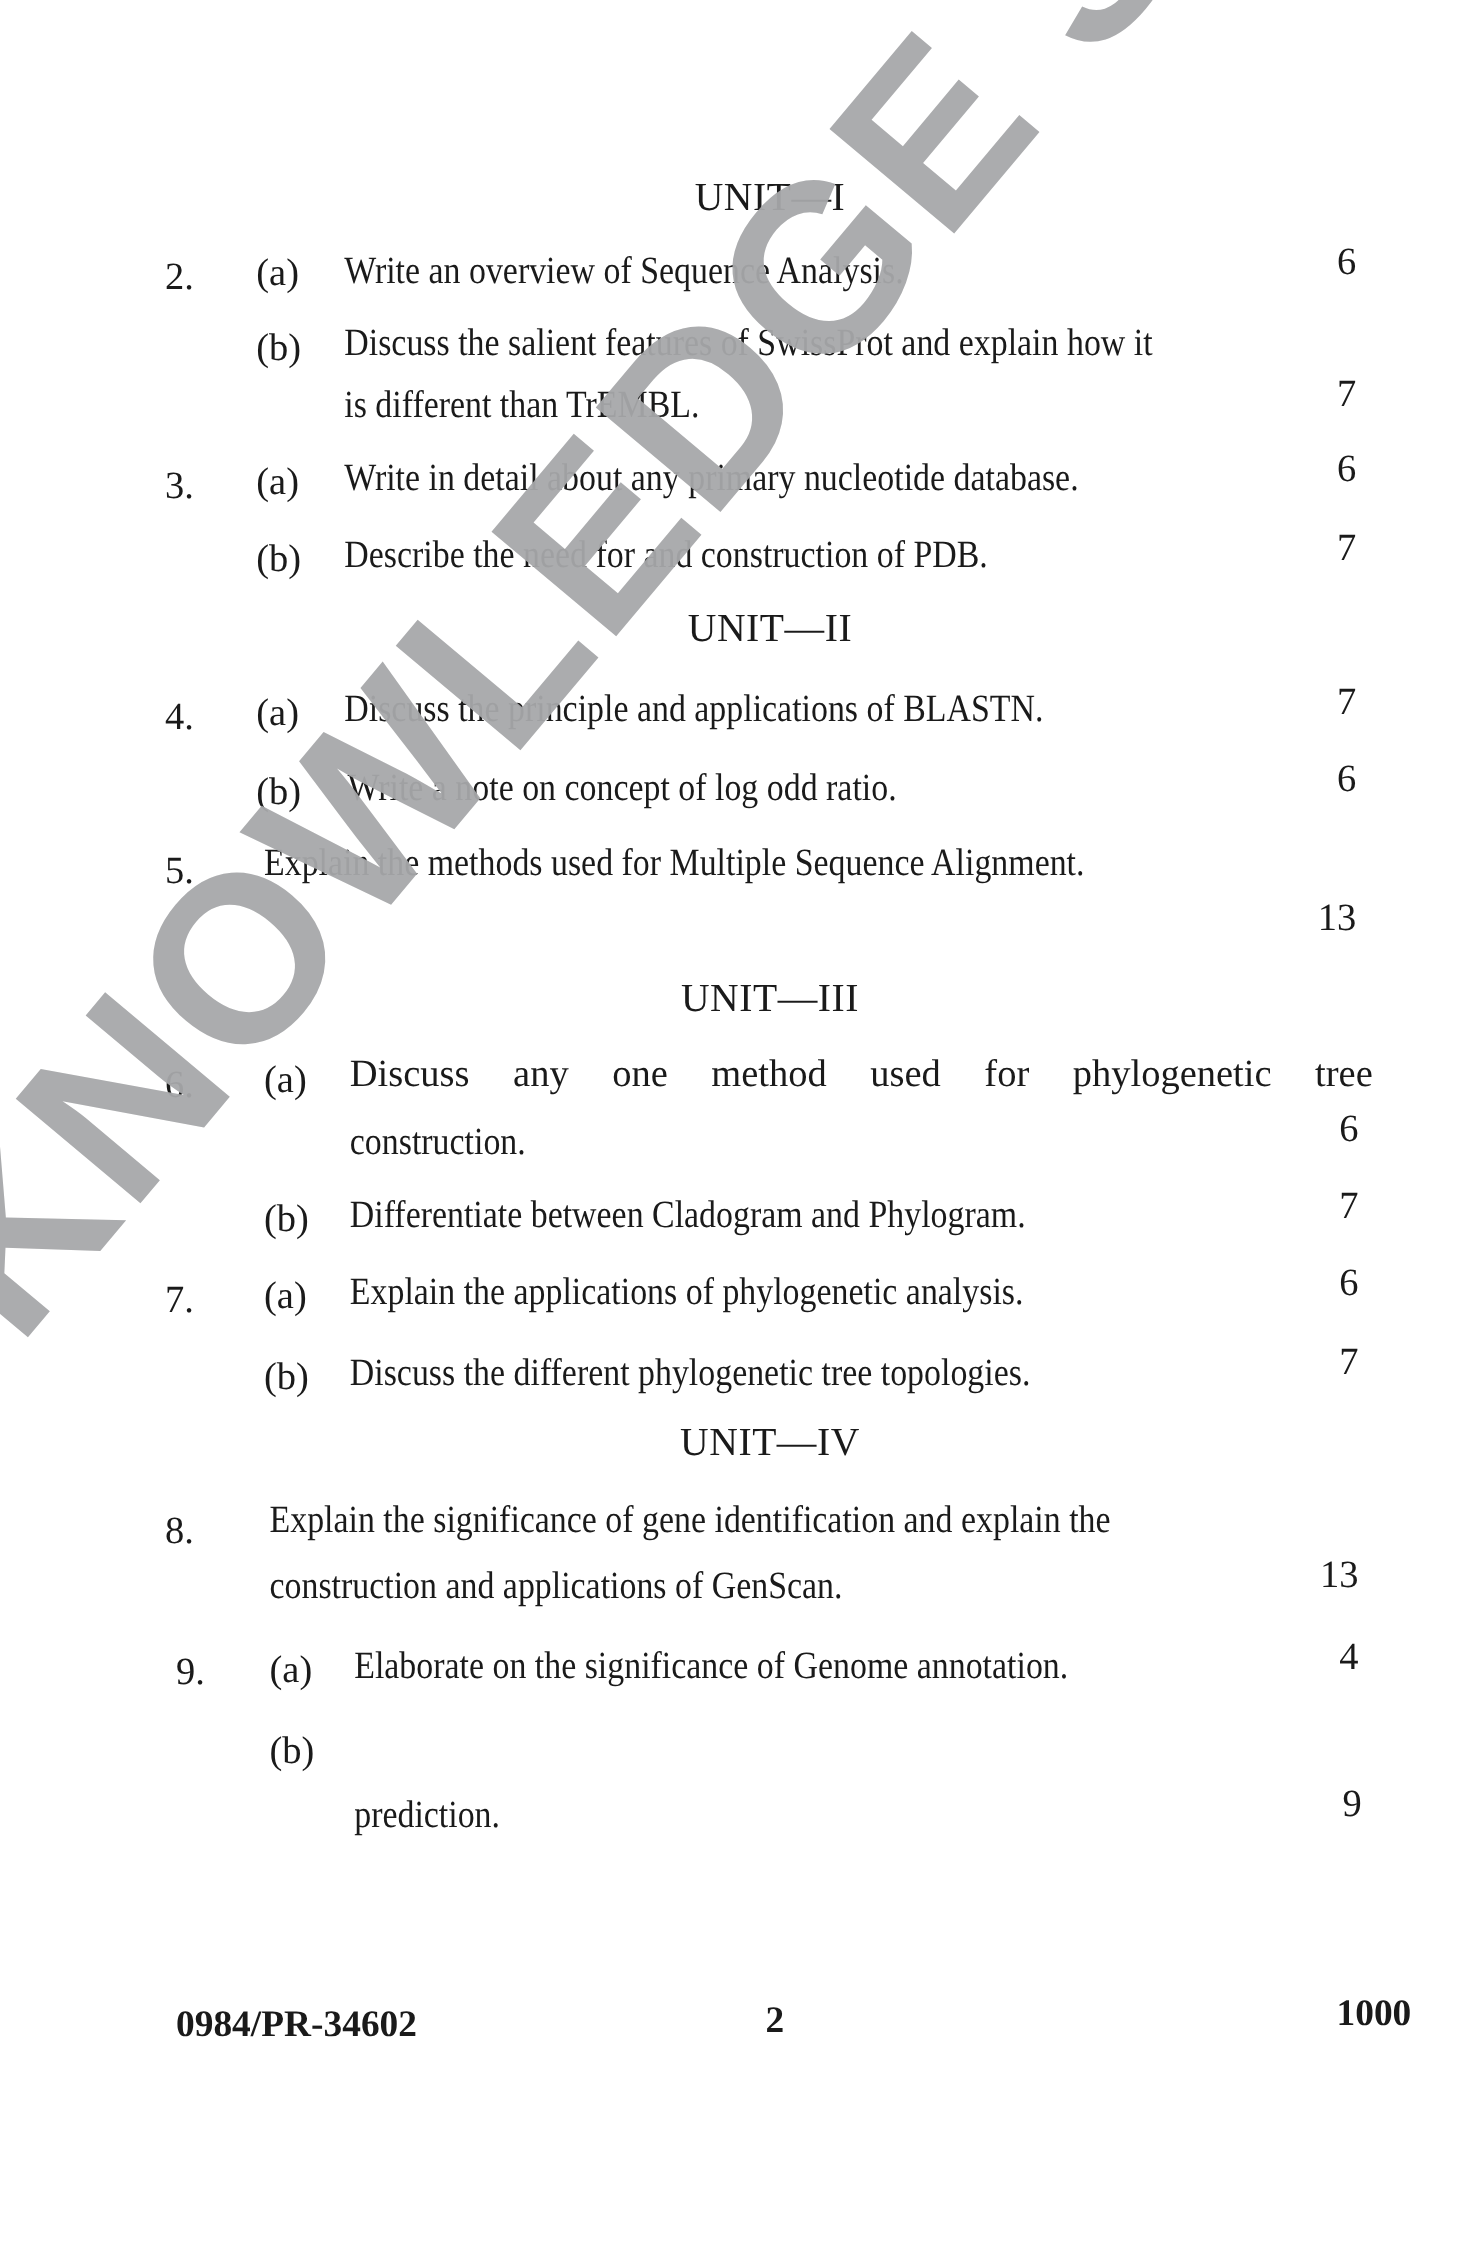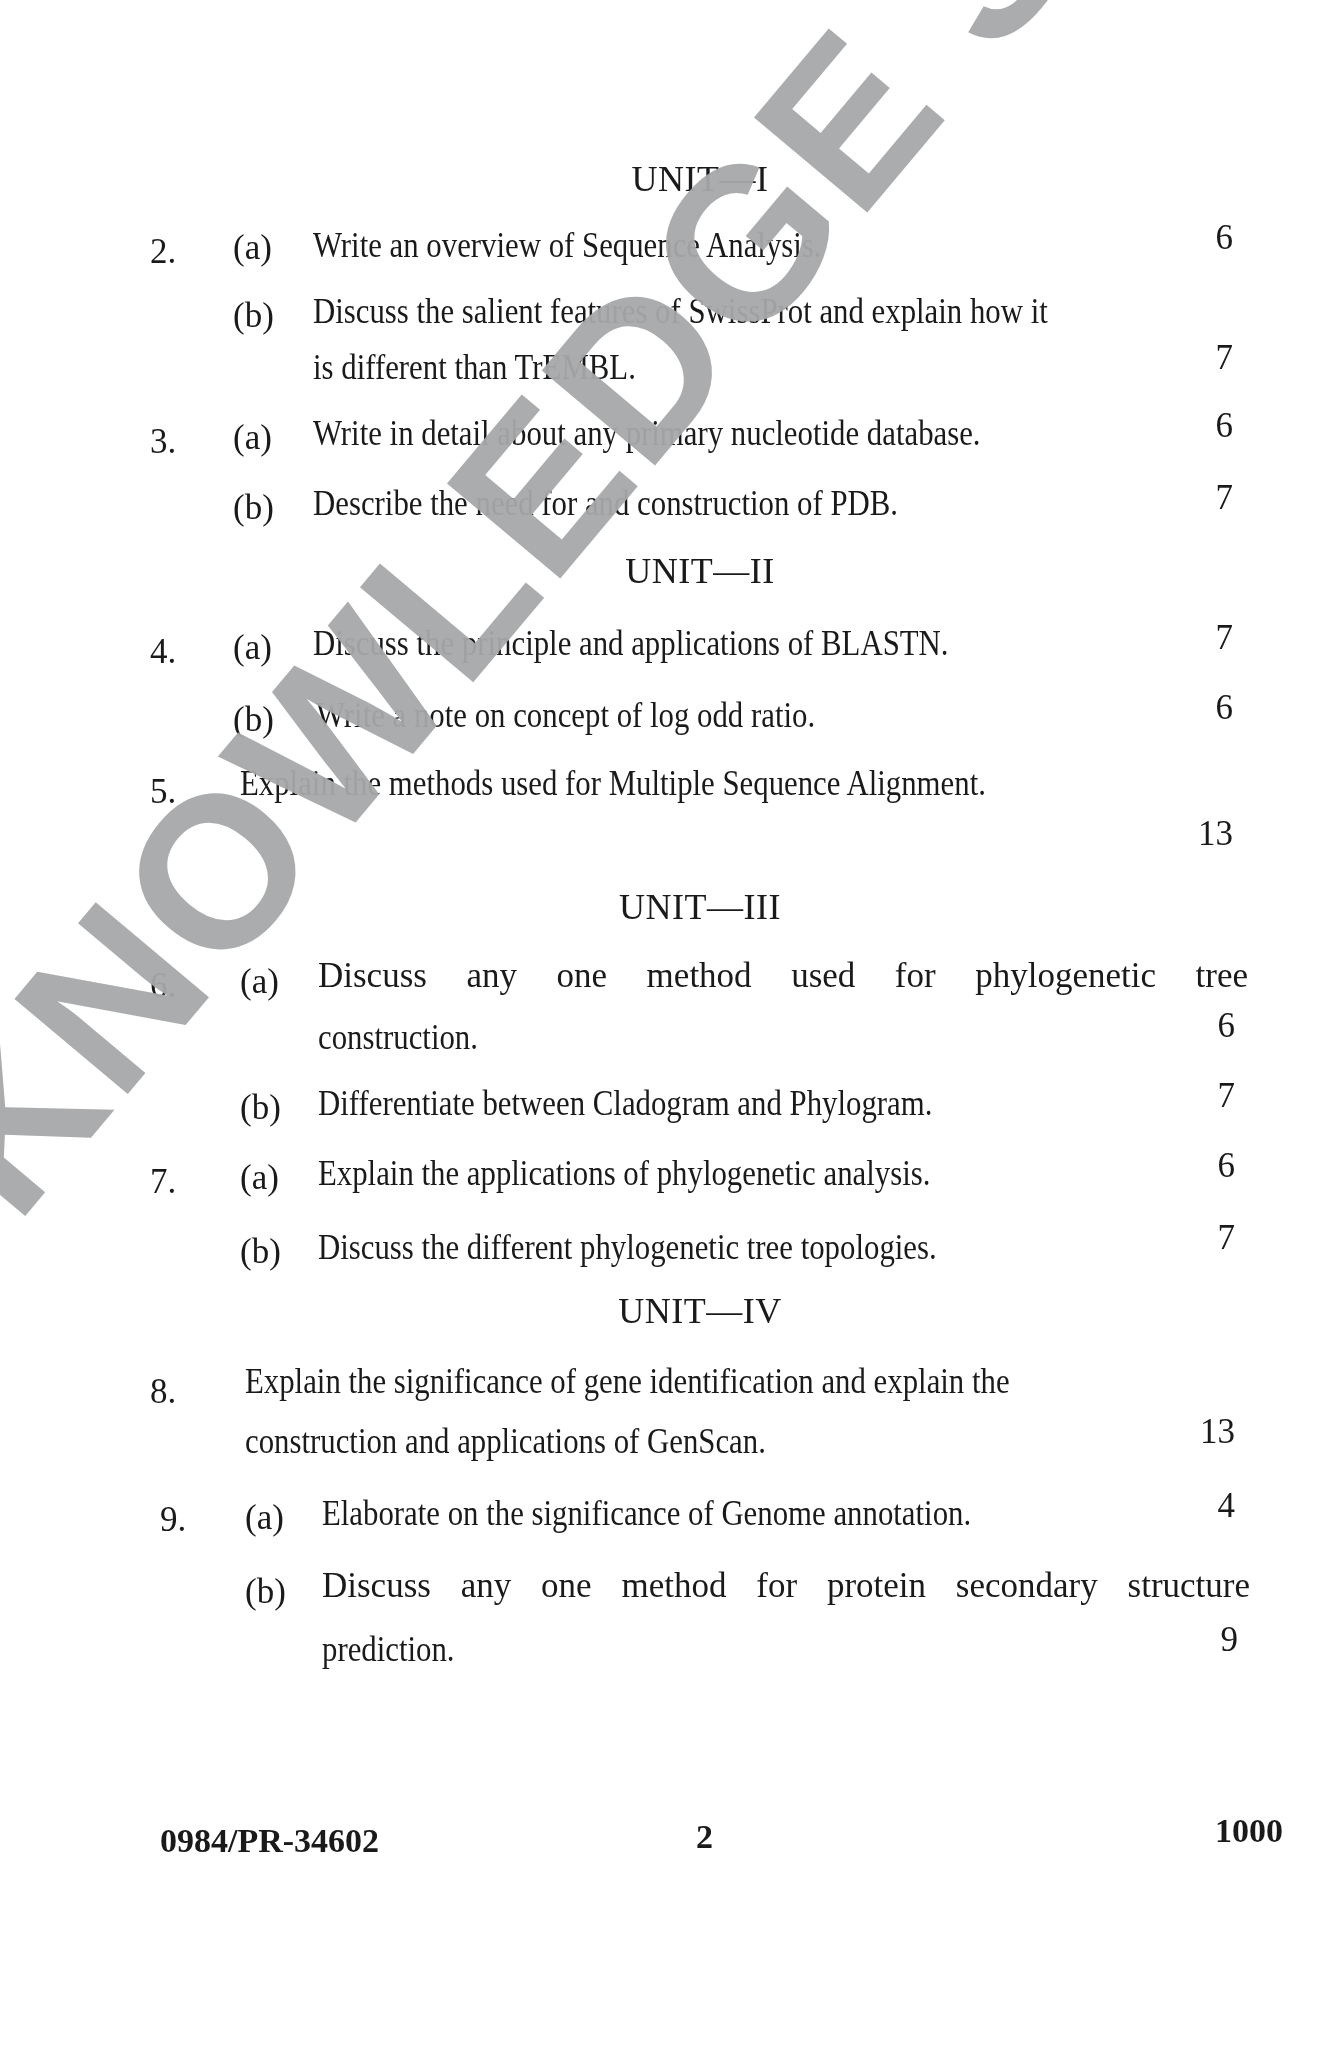--- a/index.html
+++ b/index.html
@@ -87,21 +87,20 @@
   <div class="line" style="left:245px;top:1362px;">Explain the significance of gene identification and explain the</div>
   <div class="line" style="left:245px;top:1422px;">construction and applications of GenScan.</div>
   <div class="marks" style="left:1175px;top:1412px;">13</div>
 
   <div class="num" style="top:1500px;left:160px;">9.</div>
   <div class="sub" style="left:245px;top:1498px;">(a)</div>
   <div class="line" style="left:322px;top:1494px;">Elaborate on the significance of Genome annotation.</div>
   <div class="marks" style="left:1175px;top:1486px;">4</div>
 
   <div class="sub" style="left:245px;top:1572px;">(b)</div>
-  <div class="justify" style="left:322px;top:1566px;width:928px;">Discuss any one method for protein secondary structure</div>
   <div class="line" style="left:322px;top:1630px;">prediction.</div>
   <div class="marks" style="left:1178px;top:1620px;">9</div>
 
   <div class="footer" style="left:160px;top:1822px;">0984/PR-34602</div>
   <div class="footer" style="left:696px;top:1818px;">2</div>
   <div class="footer" style="left:1215px;top:1812px;">1000</div>
  </div>
 
  <div class="wm">4KNOWLEDGE SEEKERS</div>
 </div>

